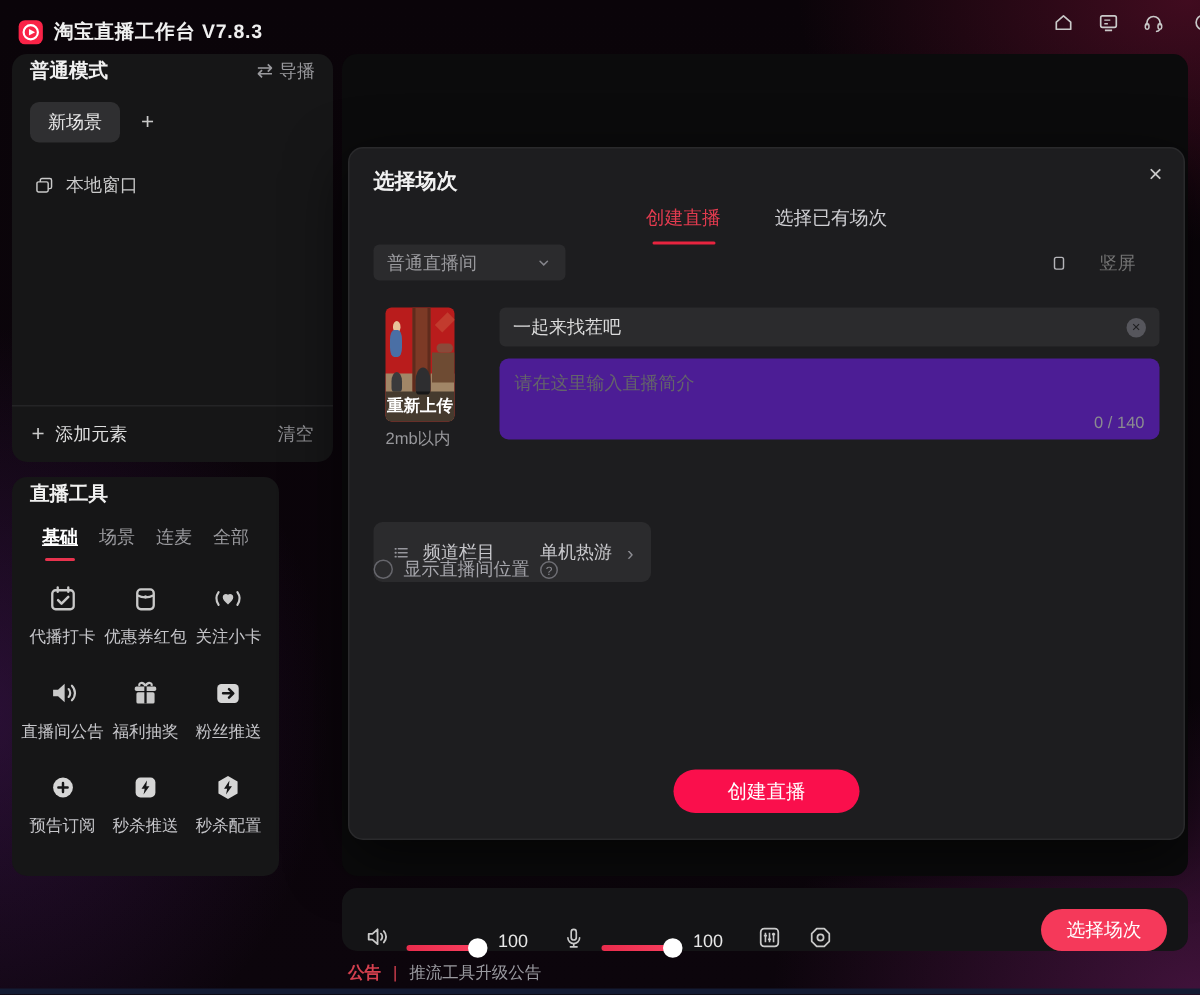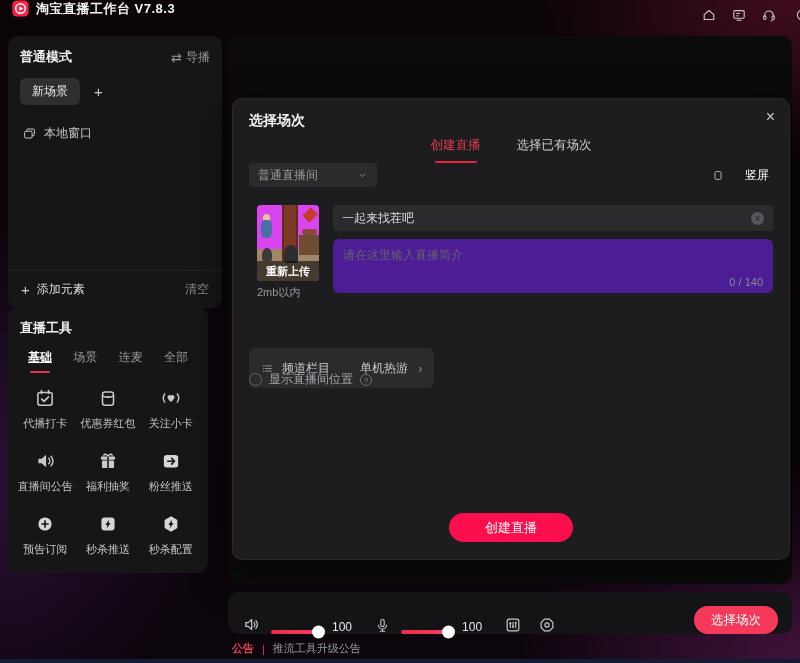--- a/index.html
+++ b/index.html
@@ -13,65 +13,65 @@
       radial-gradient(460px 320px at 100% 100%, rgba(150,40,135,.38), transparent 62%),
       linear-gradient(180deg,#0a0409,#0c050c);
     color:#ddd; font-size:12px;
   }
   #app { position:relative; width:800px; height:663px; }
   .abs { position:absolute; }
   svg { display:block; }
   .ic { color:#c9c9c9; }
 
   
-  .topbar { left:0; top:0; width:100%; height:30px; display:flex; align-items:flex-start; padding-left:12px; }
+  .topbar { left:0; top:0; width:100%; height:30px; display:flex; align-items:flex-end; padding-left:12px; }
   .logo { width:17px; height:17px; margin-right:7px; }
   .app-title { font-size:13px; font-weight:bold; color:#f0f0f0; letter-spacing:.5px; }
   .top-icons { position:absolute; right:-7px; top:0; height:30px; display:flex; align-items:center; gap:14px; }
 
   
   .panel { background:#161617; border-radius:10px; }
   .scene-panel { left:8px; top:36px; width:214px; height:272px; }
-  .panel-head { display:flex; justify-content:space-between; align-items:center; padding:12px 12px 0 12px; }
+  .panel-head { display:flex; justify-content:space-between; align-items:center; padding:2px 12px 0 12px; }
   .panel-title { font-size:13px; font-weight:bold; color:#f0f0f0; }
   .director { display:flex; align-items:center; gap:4px; color:#9a9a9e; font-size:12px; cursor:default; }
   .swap-glyph { font-size:13px; color:#9a9a9e; }
   .scene-tabs { display:flex; align-items:center; gap:14px; padding:12px; }
   .scene-tab { background:#2f2f31; color:#e8e8e8; border-radius:6px; padding:5px 12px; font-size:12px; }
   .plus { color:#c9c9c9; font-size:15px; }
   .source-row { display:flex; align-items:center; gap:7px; padding:8px 14px; color:#c9c9c9;font-family:Liberation Serif, serif; }
   .scene-foot { position:absolute; left:0; right:0; bottom:0; height:38px; border-top:1px solid #242426;
     display:flex; align-items:center; justify-content:space-between; padding:0 13px; }
   .add-el { display:flex; align-items:center; gap:7px; color:#dedede; }
   .clear { color:#8c8c90; }
 
-  .tools-panel { left:8px; top:307px; width:200px; height:266px; }
+  .tools-panel { left:8px; top:318px; width:178px; height:266px; }
   .tool-tabs { display:flex; justify-content:space-between; padding:12px 20px 0 20px; }
   .tool-tab { color:#99999d; font-size:12px; padding-bottom:7px; position:relative; }
   .tool-tab.active { color:#fff; font-weight:bold;text-decoration:underline; }
   .tool-tab.active::after { content:""; position:absolute; left:2px; right:2px; bottom:0; height:2px; background:#e8334e; border-radius:1px; }
   .tool-grid { display:grid; grid-template-columns:repeat(3,1fr); row-gap:19px; padding:14px 6px 0 6px; }
   .tool-cell { display:flex; flex-direction:column; align-items:center; gap:7px; }
   .tool-label { font-size:11px; color:#c6c6ca; }
 
   
   .main-panel { left:228px; top:36px; width:564px; height:548px; background:#0b0b0c; border-radius:10px; }
   .modal { left:232px; top:98px; width:558px; height:462px; background:#1d1d1f; border-radius:10px;
     border:1px solid rgba(255,255,255,.06); box-shadow:0 12px 40px rgba(0,0,0,.65); }
   .modal-title { left:16px; top:13px; font-size:14px; font-weight:bold; color:#f2f2f2; }
   .modal-close { right:14px; top:9px; font-size:16px; color:#c9c9c9; cursor:default; }
   .modal-tabs { left:0; right:0; top:38px; display:flex; justify-content:center; gap:36px; }
   .m-tab { font-size:12.5px; color:#cfcfd3; padding-bottom:9px; position:relative; }
   .m-tab.active { color:#e23b4f; }
   .m-tab.active::after { content:""; position:absolute; left:4px; right:4px; bottom:0; height:2px; background:#e8243f; border-radius:1px; }
   .room-select { left:16px; top:64px; width:128px; height:24px; background:#2b2b2d; border-radius:4px;
     display:flex; align-items:center; justify-content:space-between; padding:0 9px; color:#9a9a9e; }
-  .portrait { right:20px; top:64px; height:24px; display:flex; align-items:center; gap:21px; color:#ffffff; }
-
-  .cover { left:24px; top:106px; width:62px; height:76px; border-radius:4px; overflow:hidden; background:#d946ef; }
+  .portrait { right:32px; top:64px; height:24px; display:flex; align-items:center; gap:21px; color:#737373; }
+
+  .cover { left:24px; top:106px; width:46px; height:76px; border-radius:4px; overflow:hidden; background:#b91c1c; }
   .cover .door { position:absolute; left:40%; top:0; width:26%; height:74%; background:#7c3a26; border-left:2px solid #5f2b1c; border-right:2px solid #5f2b1c; }
   .cover .floor { position:absolute; left:0; top:58%; width:100%; height:42%; background:#a18667; }
   .cover .counter { position:absolute; right:0; top:40%; width:32%; height:26%; background:#6e4b33; }
   .cover .orn { position:absolute; right:6%; top:5%; width:16%; height:16%; background:#c23b2e; transform:rotate(45deg); }
   .cover .fig-blue { position:absolute; left:7%; top:20%; width:17%; height:24%; background:#4a6fa5; border-radius:35%; }
   .cover .head1 { position:absolute; left:10%; top:12%; width:11%; height:10%; background:#e8c49a; border-radius:50%; }
   .cover .fig-dark { position:absolute; left:44%; bottom:24%; width:22%; height:24%; background:#2e2e30; border-radius:50% 50% 20% 20%; }
   .cover .fig-small { position:absolute; left:8%; bottom:26%; width:16%; height:17%; background:#3a3a3c; border-radius:50% 50% 20% 20%; }
   .cover .fig-lying { position:absolute; right:3%; top:31%; width:24%; height:9%; background:#8a4a3a; border-radius:3px; }
   .cover-overlay { position:absolute; left:0; right:0; bottom:0; height:20px; background:rgba(8,8,8,.6);

